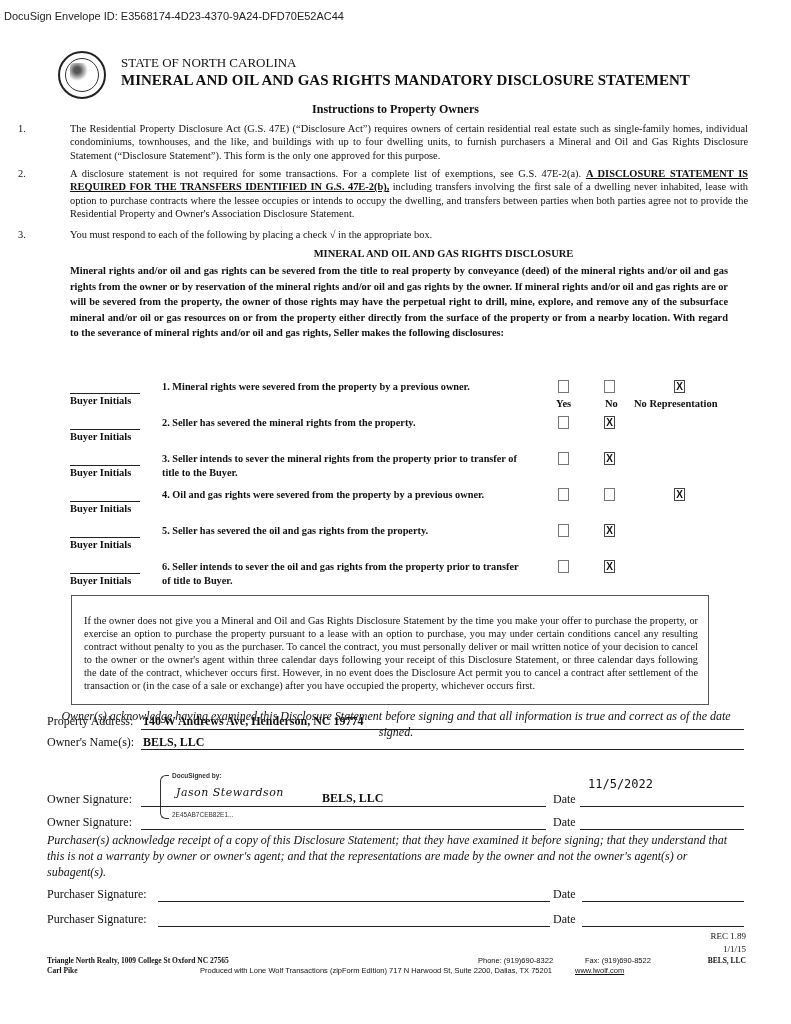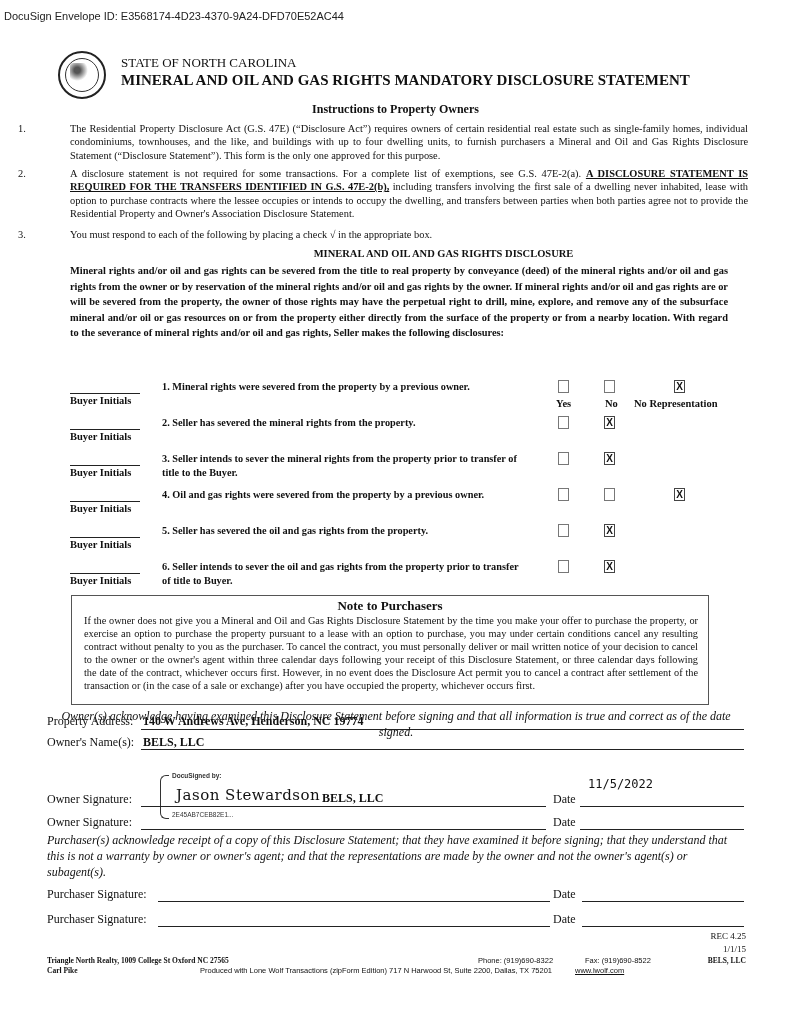--- a/index.html
+++ b/index.html
@@ -24,21 +24,21 @@
   .row-text { left: 162px; width: 370px; font-size: 10.3px; line-height: 14px; font-weight: bold; }
   .cbox { width: 11px; height: 13px; border: 1px solid #777; box-sizing: border-box; background:#fff; font-family: "Liberation Sans", sans-serif; font-size: 10px; font-weight: bold; text-align: center; line-height: 11px; }
   .cbox.x { border-color: #444; }
   .note { left: 71px; width: 638px; top: 595px; height: 110px; border: 1px solid #555; box-sizing: border-box; }
   .note-h { position:absolute; left:0; width:100%; top:2px; text-align:center; font-size: 13px; font-weight: bold; }
   .note-p { position:absolute; left:12px; right:10px; top:18px; font-size: 10.3px; line-height: 13px; text-align: justify; }
   .field-label { font-size: 12px; }
   .field-val { font-size: 12px; font-weight: bold; }
   .line { border-top: 1px solid #222; }
   .ital { font-style: italic; font-size: 12px; line-height: 16px; }
-  .sig-hand { font-family: "DejaVu Serif", serif; font-size: 15px; letter-spacing: 0.5px; }
+  .sig-hand { font-family: "DejaVu Serif", serif; font-style: italic; font-size: 11px; letter-spacing: 0.5px; }
   .ds-bracket { left: 160px; top: 775px; width: 8px; height: 42px; border: 1px solid #333; border-right: none; border-radius: 6px 0 0 6px; }
   .ds-small { font-family: "Liberation Sans", sans-serif; font-size: 6.5px; color: #333; }
   .date-val { font-family: "DejaVu Sans Mono", monospace; font-size: 12px; }
   .foot-b { font-size: 7.5px; font-weight: bold; }
   .foot-sans { font-family: "Liberation Sans", sans-serif; font-size: 7.5px; }
   .link { text-decoration: underline; }
 </style>
 </head>
 <body>
 
@@ -105,21 +105,20 @@
 <div class="abs cbox" style="left:558px;top:524px;"></div>
 <div class="abs cbox x" style="left:604px;top:524px;">X</div>
 
 <div class="abs row-initials-line" style="top:573px;"></div>
 <div class="abs row-initials" style="top:575px;">Buyer Initials</div>
 <div class="abs row-text" style="top:560px;width:360px;">6. Seller intends to sever the oil and gas rights from the property prior to transfer of title to Buyer.</div>
 <div class="abs cbox" style="left:558px;top:560px;"></div>
 <div class="abs cbox x" style="left:604px;top:560px;">X</div>
 
 <div class="abs note">
-  <div class="note-h">Note to Purchasers</div>
   <div class="note-p">If the owner does not give you a Mineral and Oil and Gas Rights Disclosure Statement by the time you make your offer to purchase the property, or exercise an option to purchase the property pursuant to a lease with an option to purchase, you may under certain conditions cancel any resulting contract without penalty to you as the purchaser. To cancel the contract, you must personally deliver or mail written notice of your decision to cancel to the owner or the owner's agent within three calendar days following your receipt of this Disclosure Statement, or three calendar days following the date of the contract, whichever occurs first. However, in no event does the Disclosure Act permit you to cancel a contract after settlement of the transaction or (in the case of a sale or exchange) after you have occupied the property, whichever occurs first.</div>
 </div>
 
 <div class="abs field-label" style="left:47px;top:714px;">Property Address:</div>
 <div class="abs field-val" style="left:143px;top:714px;">140 W Andrews Ave, Henderson, NC  19774</div>
 <div class="abs line" style="left:141px;top:729px;width:603px;"></div>
 
 <div class="abs field-label" style="left:47px;top:735px;">Owner's Name(s):</div>
 <div class="abs field-val" style="left:143px;top:735px;">BELS, LLC</div>
 <div class="abs line" style="left:141px;top:749px;width:603px;"></div>
@@ -148,21 +147,21 @@
 <div class="abs field-label" style="left:47px;top:887px;">Purchaser Signature:</div>
 <div class="abs line" style="left:158px;top:901px;width:392px;"></div>
 <div class="abs field-label" style="left:553px;top:887px;">Date</div>
 <div class="abs line" style="left:582px;top:901px;width:162px;"></div>
 
 <div class="abs field-label" style="left:47px;top:912px;">Purchaser Signature:</div>
 <div class="abs line" style="left:158px;top:926px;width:392px;"></div>
 <div class="abs field-label" style="left:553px;top:912px;">Date</div>
 <div class="abs line" style="left:582px;top:926px;width:162px;"></div>
 
-<div class="abs" style="right:45px;top:931px;font-size:9px;text-align:right;">REC 4.25</div>
+<div class="abs" style="right:45px;top:931px;font-size:9px;text-align:right;">REC 1.89</div>
 <div class="abs" style="right:45px;top:944px;font-size:9px;text-align:right;">1/1/15</div>
 <div class="abs foot-b" style="left:47px;top:956px;">Triangle North  Realty, 1009 College St Oxford NC 27565</div>
 <div class="abs foot-b" style="left:47px;top:966px;">Carl Pike</div>
 <div class="abs foot-sans" style="left:478px;top:956px;">Phone: (919)690-8322</div>
 <div class="abs foot-sans" style="left:585px;top:956px;">Fax: (919)690-8522</div>
 <div class="abs foot-b" style="right:45px;top:956px;">BELS, LLC</div>
 <div class="abs foot-sans" style="left:200px;top:966px;">Produced with Lone Wolf Transactions (zipForm Edition) 717 N Harwood St, Suite 2200, Dallas, TX  75201</div>
 <div class="abs foot-sans link" style="left:575px;top:966px;text-align:right;">www.lwolf.com</div>
 
 </body></html>

